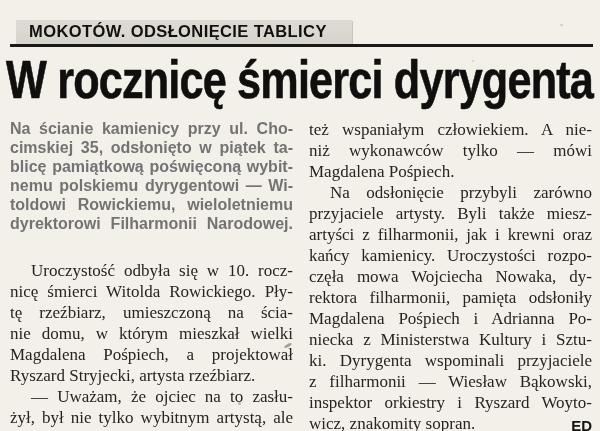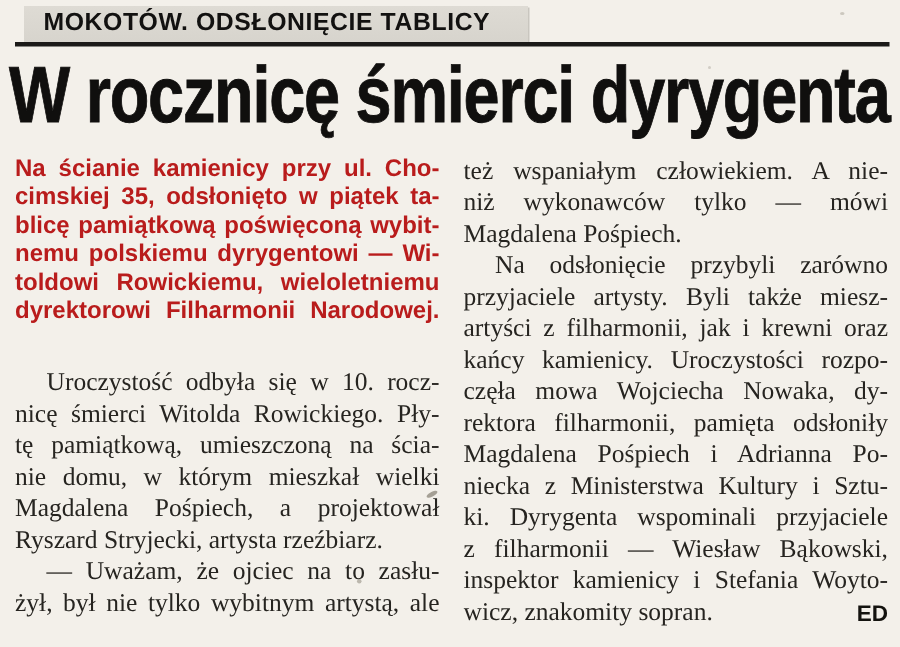--- a/index.html
+++ b/index.html
@@ -2,21 +2,21 @@
 <html><head>
 <meta charset="utf-8">
 <style>
   html,body { margin:0; padding:0; }
   body {
     width:600px; height:431px; overflow:hidden; position:relative;
     background:#f3f0ea;
     font-family:"Liberation Serif", serif;
     color:#24221f;
   }
-  .page { position:absolute; inset:0; }
+  .page { position:absolute; inset:0;margin-top:16px; }
 
   
   .kicker-band {
     position:absolute; left:16px; top:4px; width:336px; height:24px;
     background:linear-gradient(180deg,#dedbd4 0%, #d7d4cd 100%);
     box-shadow:1px 1px 0 #c9c6bf;
   }
   .kicker-text {
     display:block; padding:2px 0 0 13px; white-space:nowrap;
     font-family:"Liberation Sans", sans-serif; font-weight:bold;
@@ -46,21 +46,21 @@
 
   .line {
     text-align:justify; text-align-last:justify; text-justify:inter-word;
     overflow:hidden;
   }
   .line.flush { text-align-last:left; }
   .line.indent { text-indent:21px; }
 
   .lead .line {
     font-family:"Liberation Sans", sans-serif; font-weight:bold;
-    font-size:16px; line-height:19px; color:#b91c1c;
+    font-size:16px; line-height:19px; color:#737373;
   }
   .body .line {
     font-size:17px; line-height:21px; color:#262420;
   }
   .left-body { margin-top:27px; }
 
   .tail {
     float:right; font-family:"Liberation Sans", sans-serif;
     font-weight:bold; font-size:15px; color:#14130f; padding-top:2px;
   }
@@ -93,21 +93,21 @@
             <div class="line">blicę pamiątkową poświęconą wybit-</div>
             <div class="line">nemu polskiemu dyrygentowi — Wi-</div>
             <div class="line">toldowi Rowickiemu, wieloletniemu</div>
             <div class="line">dyrektorowi Filharmonii Narodowej.</div>
           </div>
         </div>
       <div class="body left-body">
           <div class="para">
             <div class="line indent">Uroczystość odbyła się w 10. rocz-</div>
             <div class="line">nicę śmierci Witolda Rowickiego. Pły-</div>
-            <div class="line">tę pamiątkową, umieszczoną na ścia-</div>
+            <div class="line">tę rzeźbiarz, umieszczoną na ścia-</div>
             <div class="line">nie domu, w którym mieszkał wielki</div>
             <div class="line">Magdalena Pośpiech, a projektował</div>
             <div class="line flush">Ryszard Stryjecki, artysta rzeźbiarz.</div>
           </div>
           <div class="para">
             <div class="line indent">— Uważam, że ojciec na to zasłu-</div>
             <div class="line">żył, był nie tylko wybitnym artystą, ale</div>
           </div>
         </div>
     </div>
@@ -121,21 +121,21 @@
           <div class="line indent">Na odsłonięcie przybyli zarówno</div>
           <div class="line">przyjaciele artysty. Byli także miesz-</div>
           <div class="line">artyści z filharmonii, jak i krewni oraz</div>
           <div class="line">kańcy kamienicy. Uroczystości rozpo-</div>
           <div class="line">częła mowa Wojciecha Nowaka, dy-</div>
           <div class="line">rektora filharmonii, pamięta odsłoniły</div>
           <div class="line">Magdalena Pośpiech i Adrianna Po-</div>
           <div class="line">niecka z Ministerstwa Kultury i Sztu-</div>
           <div class="line">ki. Dyrygenta wspominali przyjaciele</div>
           <div class="line">z filharmonii — Wiesław Bąkowski,</div>
-          <div class="line">inspektor kamienicy i Stefania Woyto-</div>
+          <div class="line">inspektor orkiestry i Ryszard Woyto-</div>
           <div class="line flush"><span class="tail">ED</span>wicz, znakomity sopran.</div>
         </div>
       </div>
   </div>
 
   <div class="speck s1"></div>
   <div class="speck s2"></div>
   <div class="speck s3"></div>
   <div class="speck s4"></div>
 

